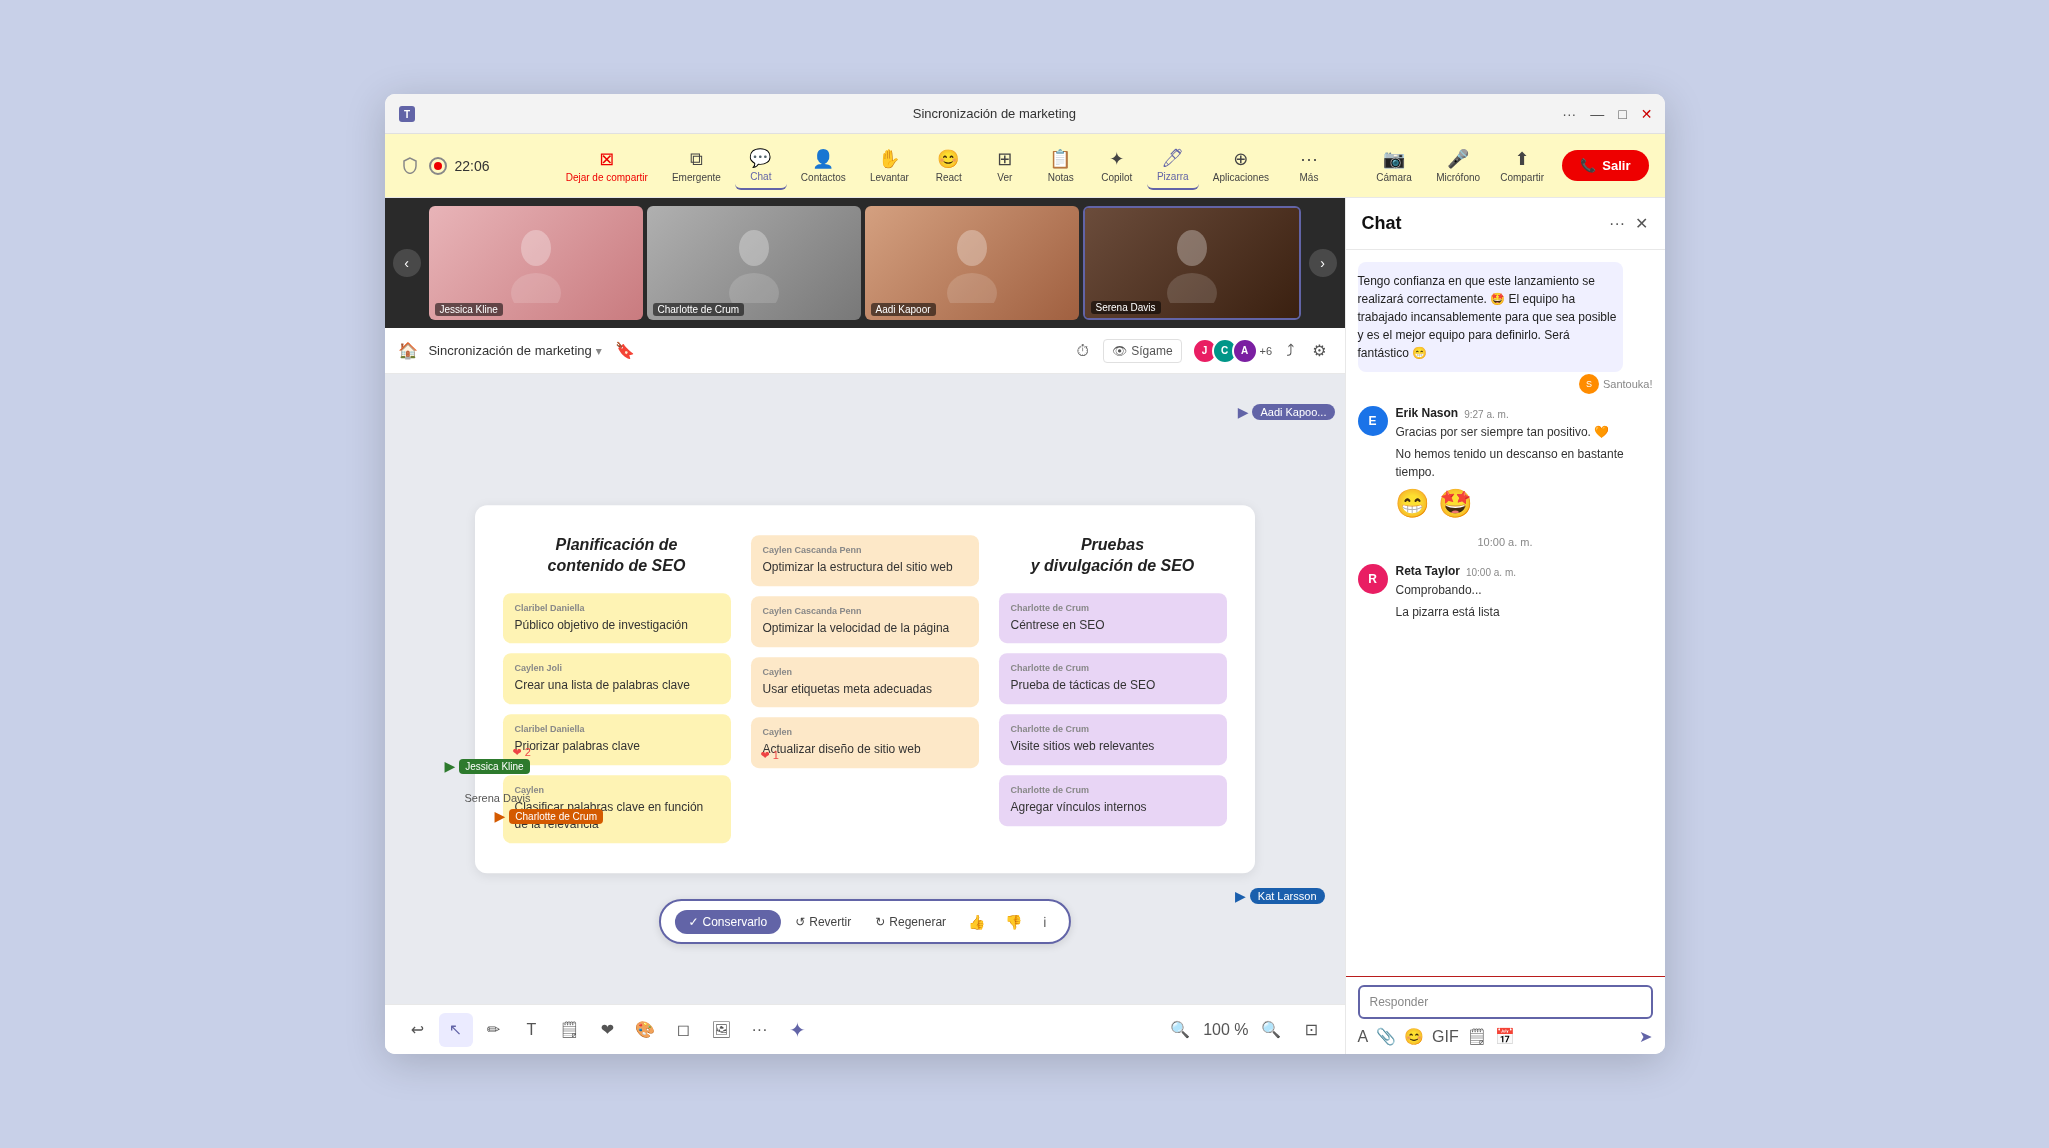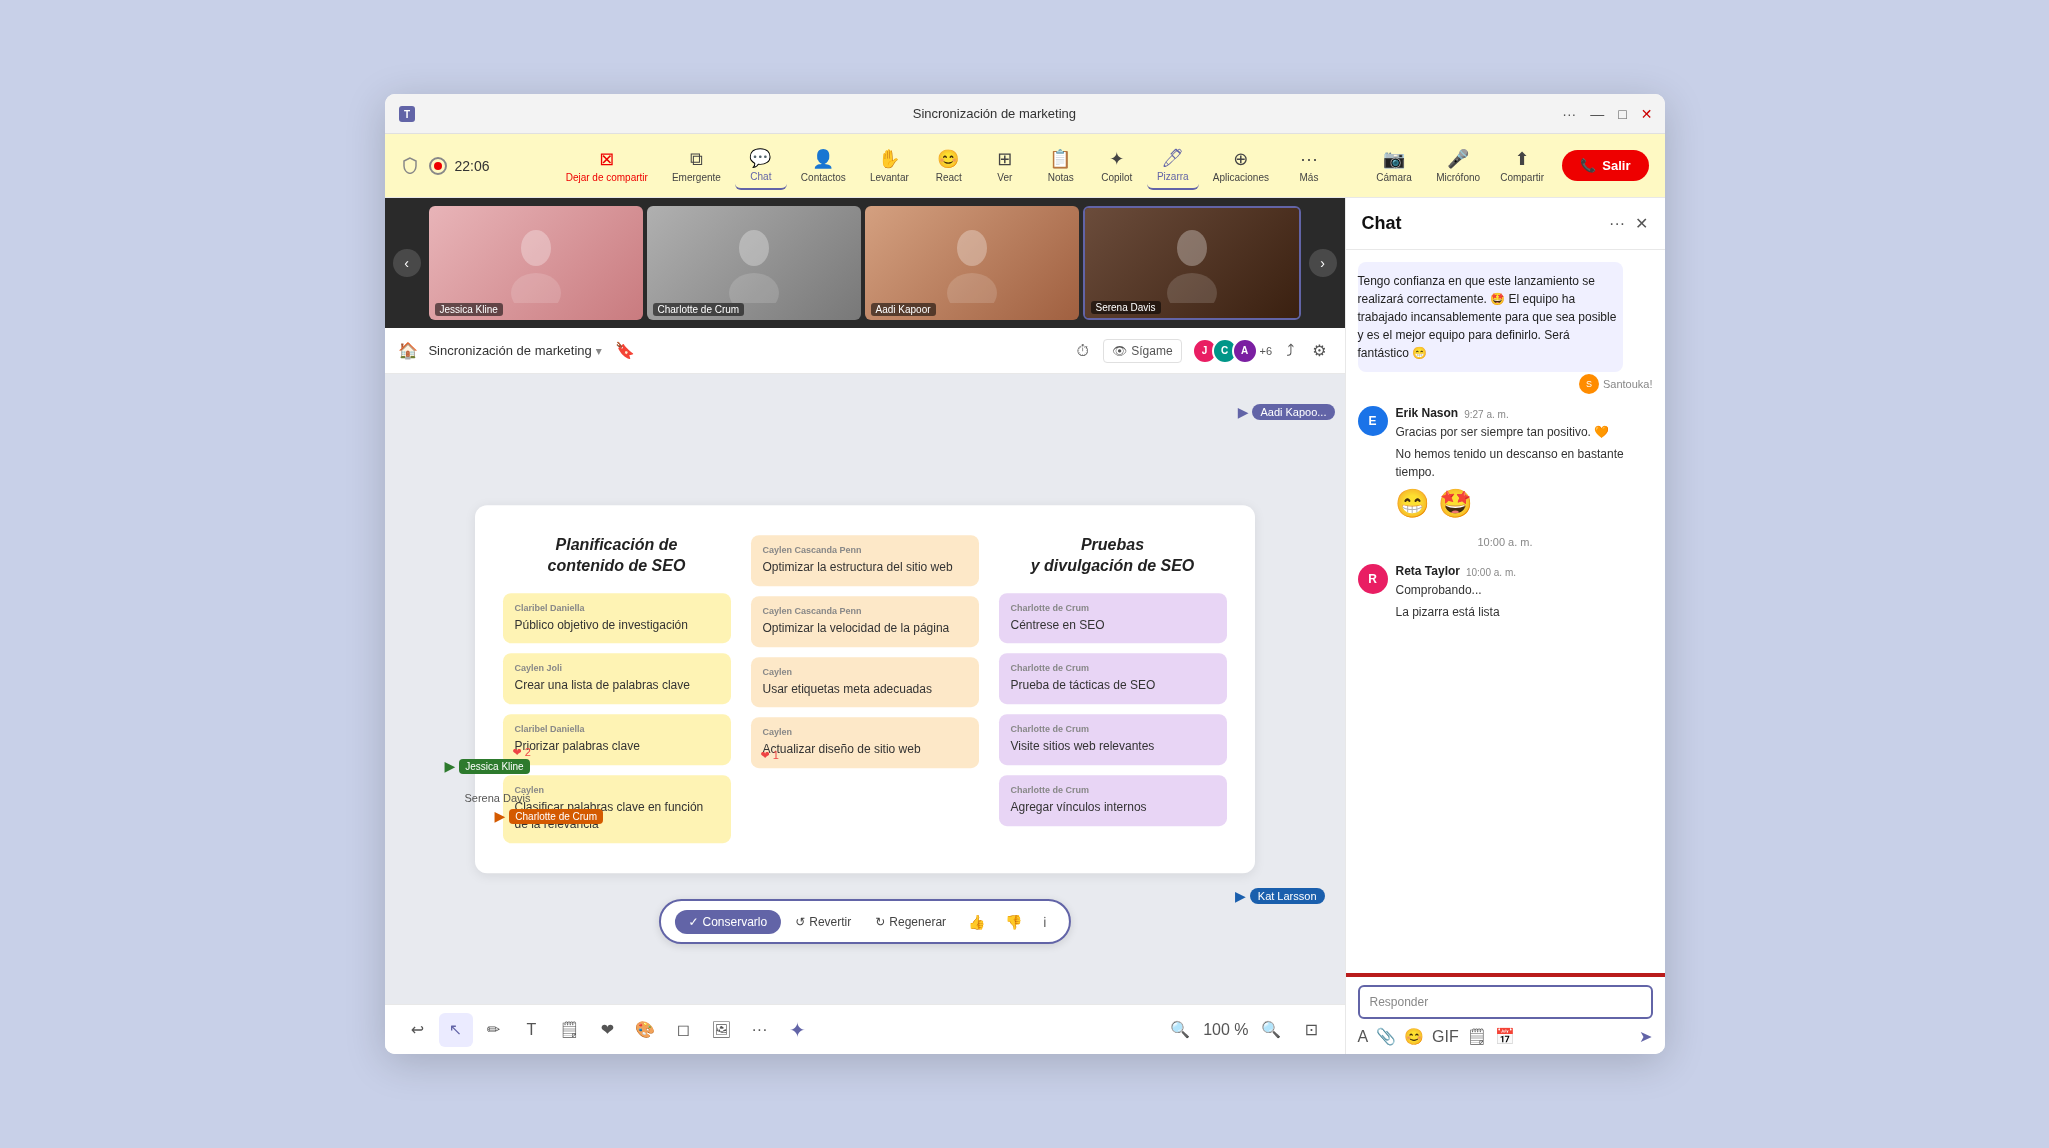--- a/index.html
+++ b/index.html
@@ -575,21 +575,21 @@
       font-size: 28px;
     }
     .chat-time-divider {
       text-align: center;
       font-size: 11px;
       color: #888;
       padding: 4px 0;
     }
     
     .chat-footer {
-      border-top: 4px solid #b91c1c;
+      border-top: 1px solid #b91c1c;
       padding: 8px 12px;
       flex-shrink: 0;
     }
     .chat-reply-input {
       border: 2px solid #6264a7;
       border-radius: 6px;
       padding: 8px 10px;
       font-size: 12px;
       color: #888;
       margin-bottom: 8px;

